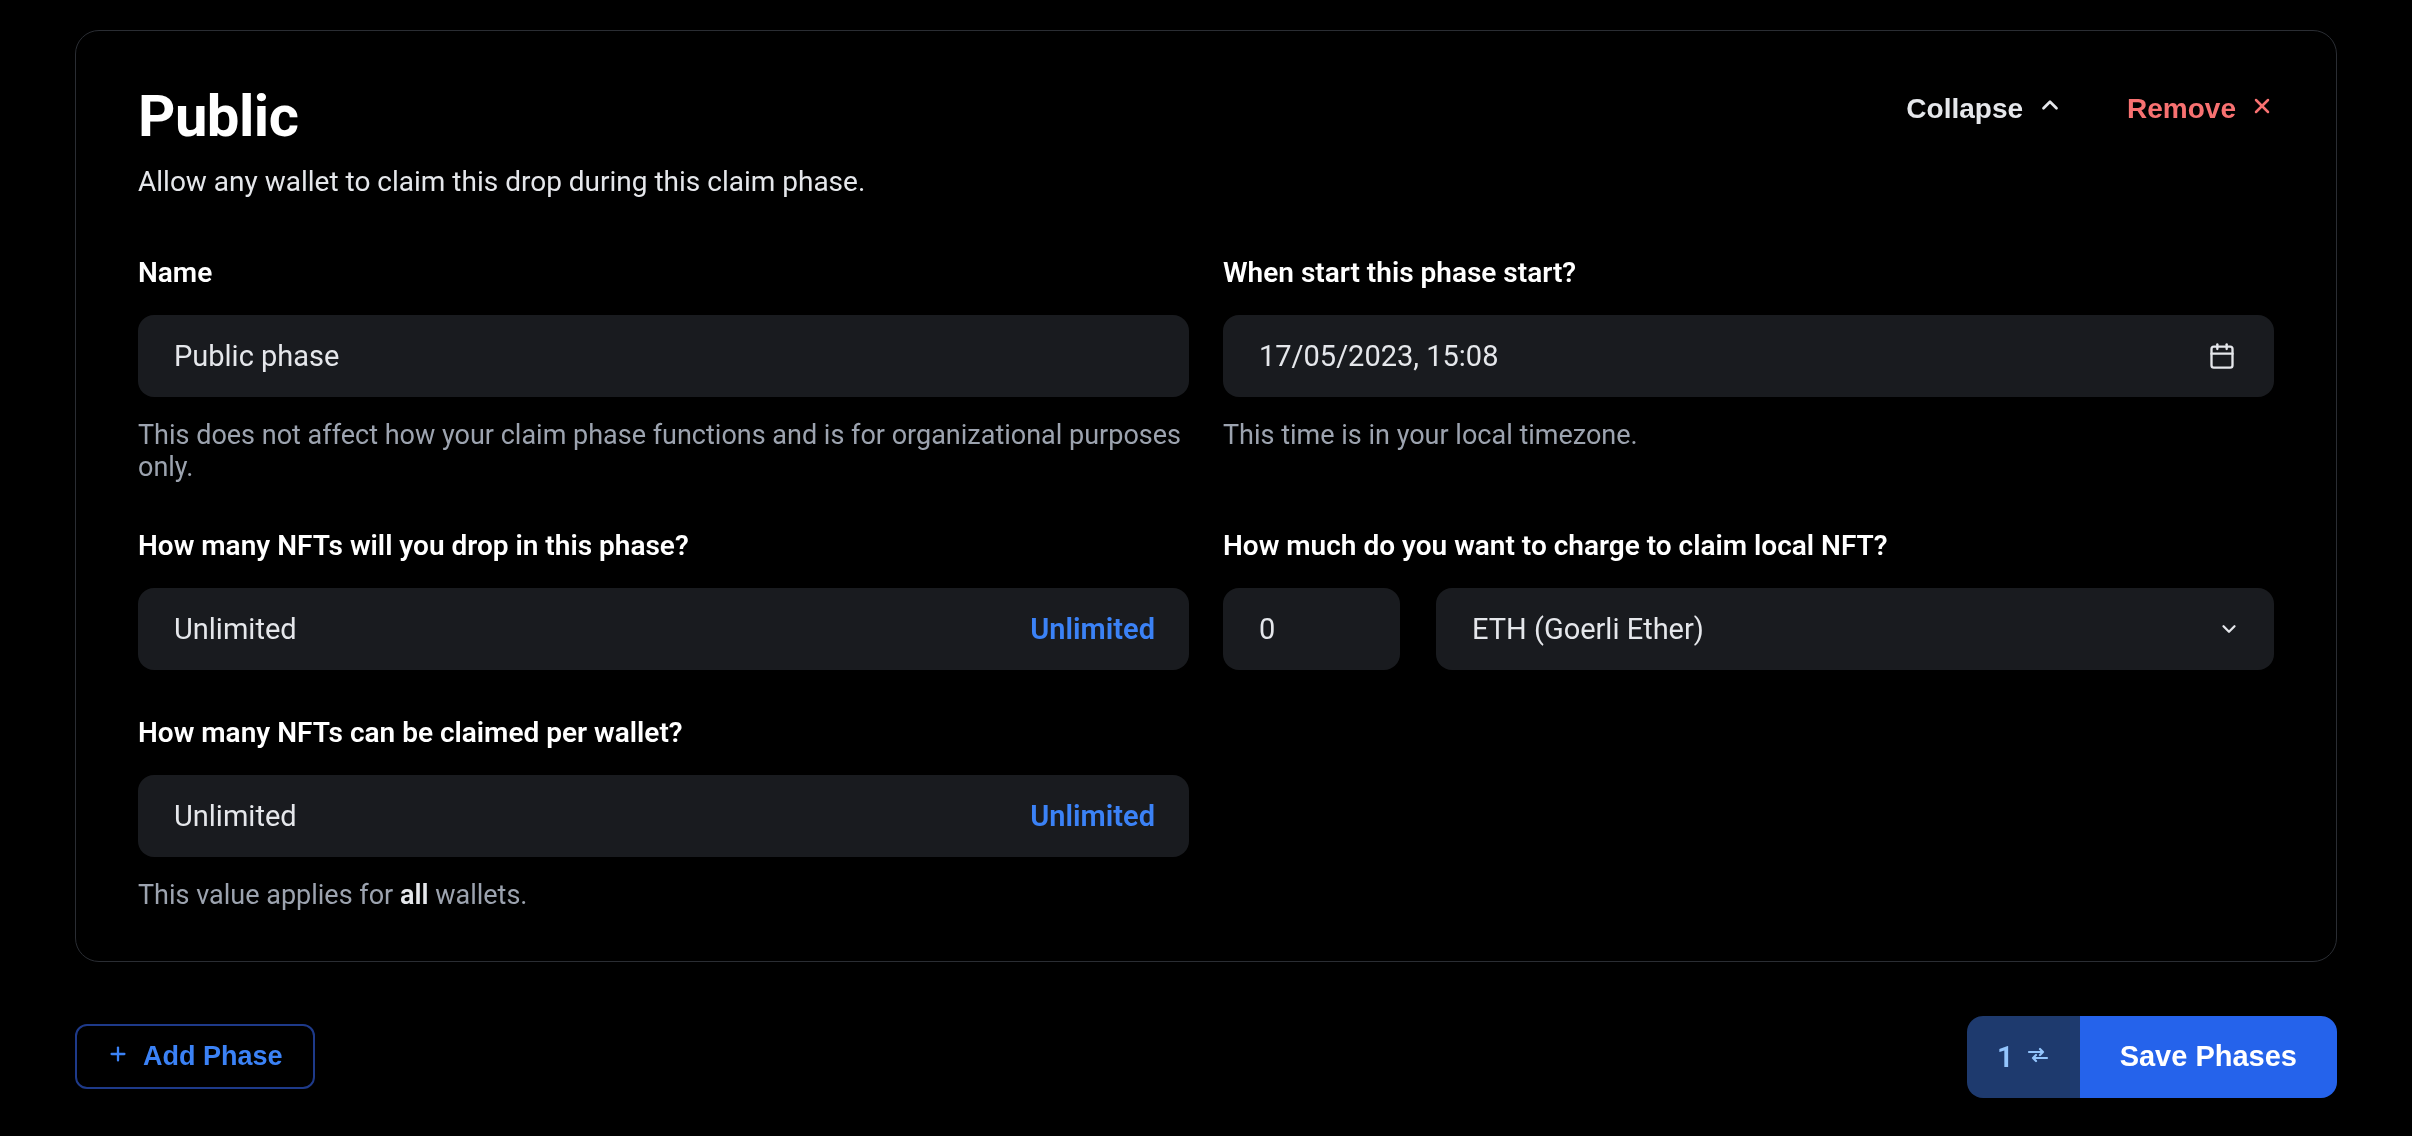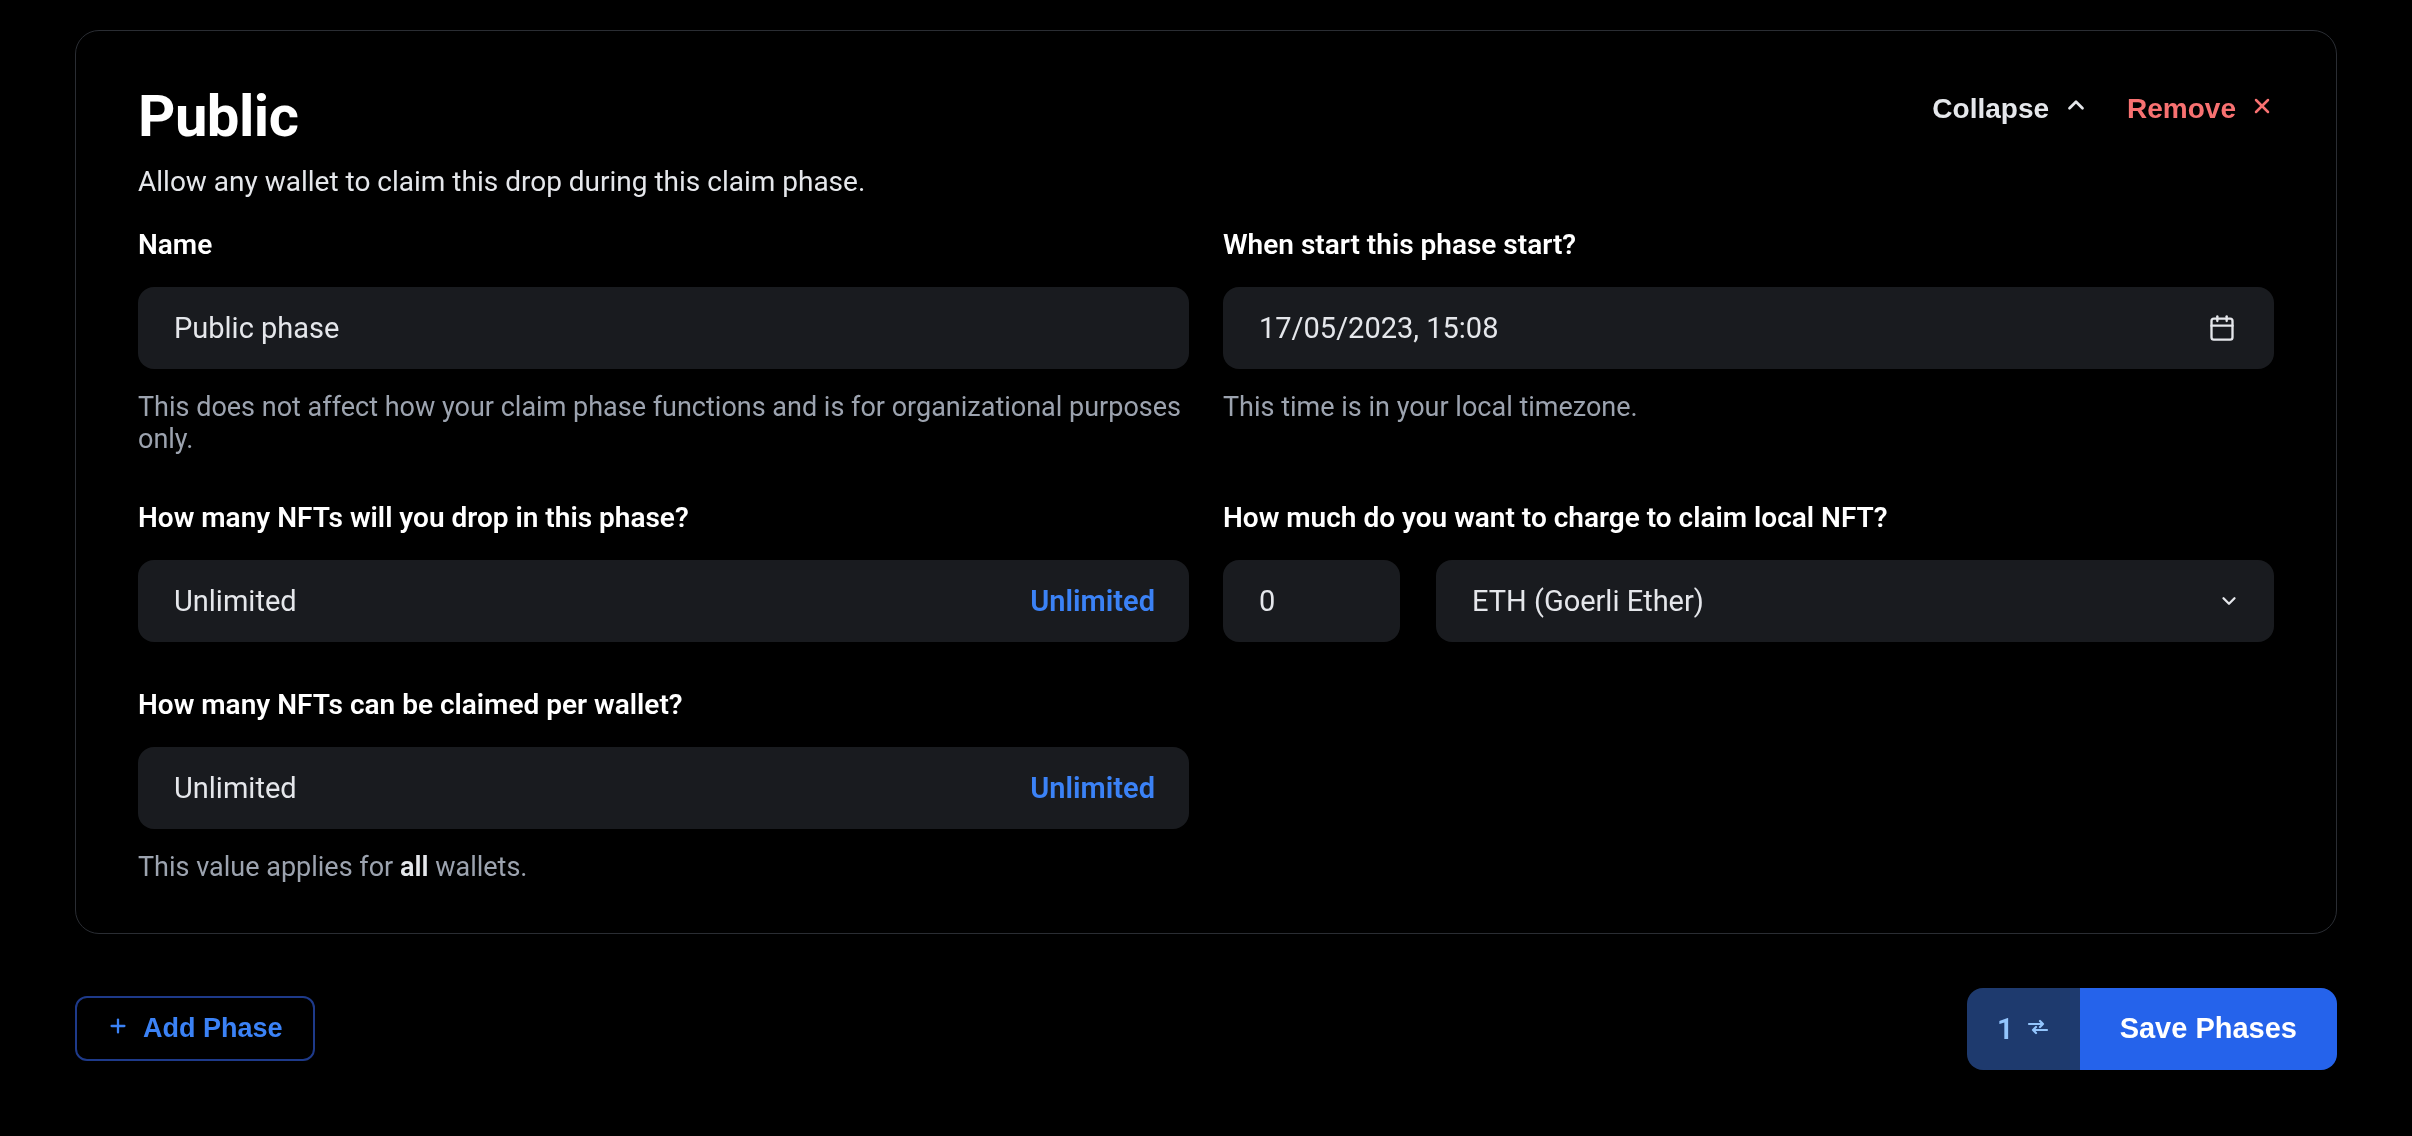--- a/index.html
+++ b/index.html
@@ -37,21 +37,21 @@
     letter-spacing: -0.5px;
   }
   .subtitle {
     font-size: 28px;
     color: #e5e7eb;
     margin-top: 18px;
     font-weight: 400;
   }
   .header-actions {
     display: flex;
-    gap: 38px;
+    gap: 64px;
     align-items: center;
     padding-top: 6px;
   }
   .action-btn {
     display: inline-flex;
     align-items: center;
     gap: 14px;
     font-size: 28px;
     font-weight: 600;
     cursor: pointer;
@@ -62,21 +62,21 @@
     color: #e5e7eb;
   }
   .remove-btn {
     color: #f87171;
   }
   .form-grid {
     display: grid;
     grid-template-columns: 1fr 1fr;
     column-gap: 34px;
     row-gap: 46px;
-    margin-top: 30px;
+    margin-top: 58px;
   }
   .field {
     display: flex;
     flex-direction: column;
   }
   .label {
     font-size: 28px;
     font-weight: 600;
     color: #ffffff;
     margin-bottom: 26px;

